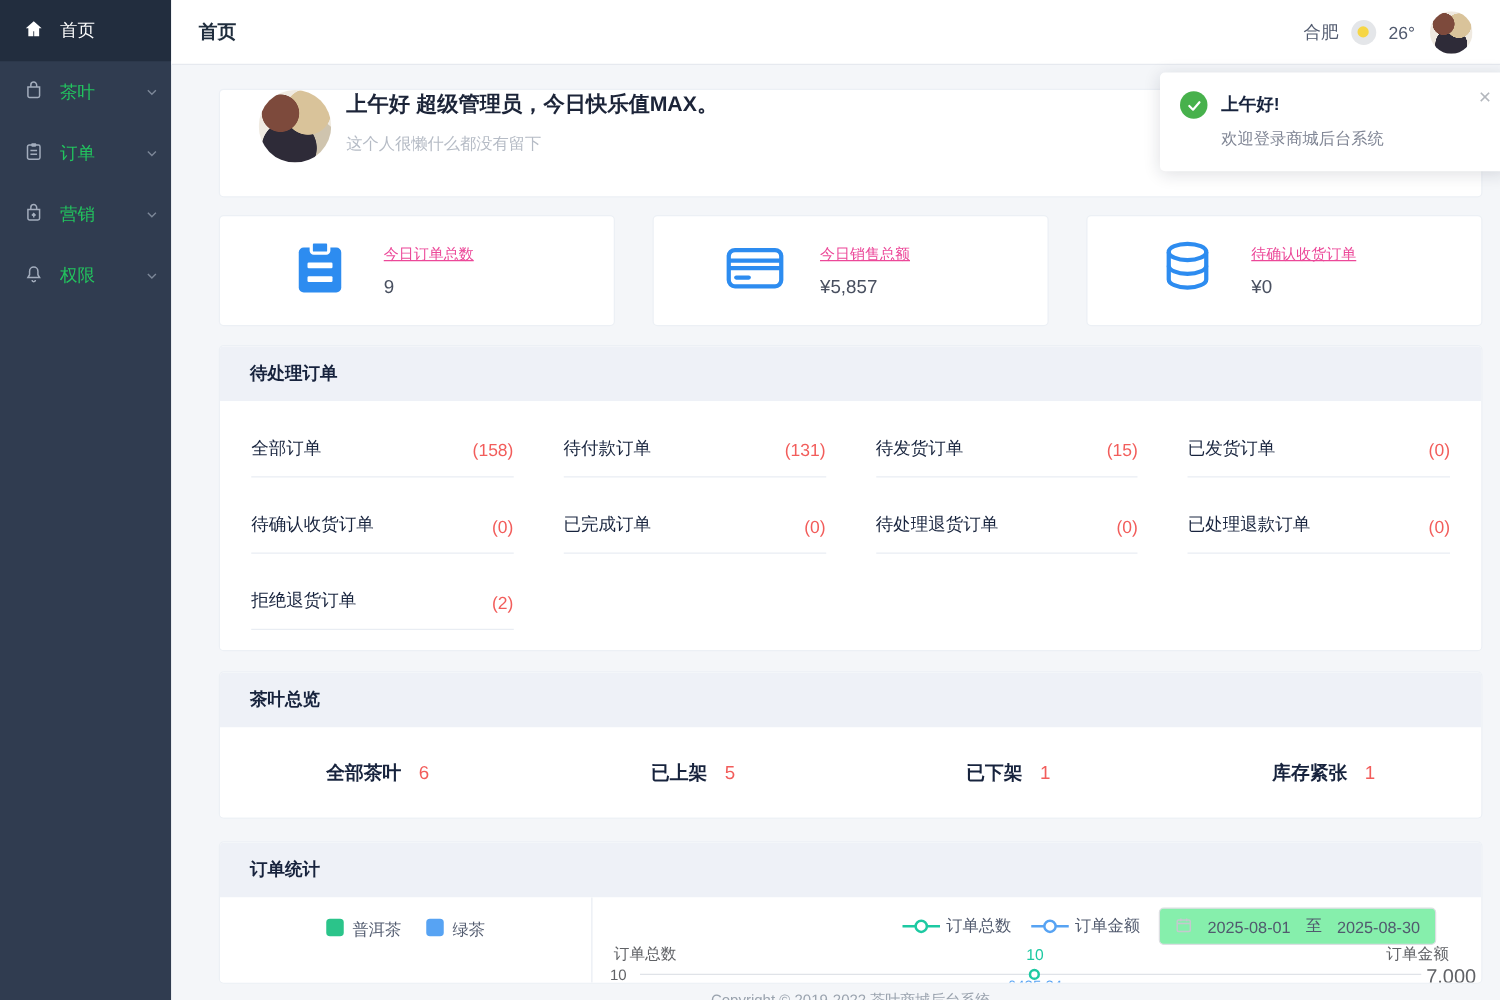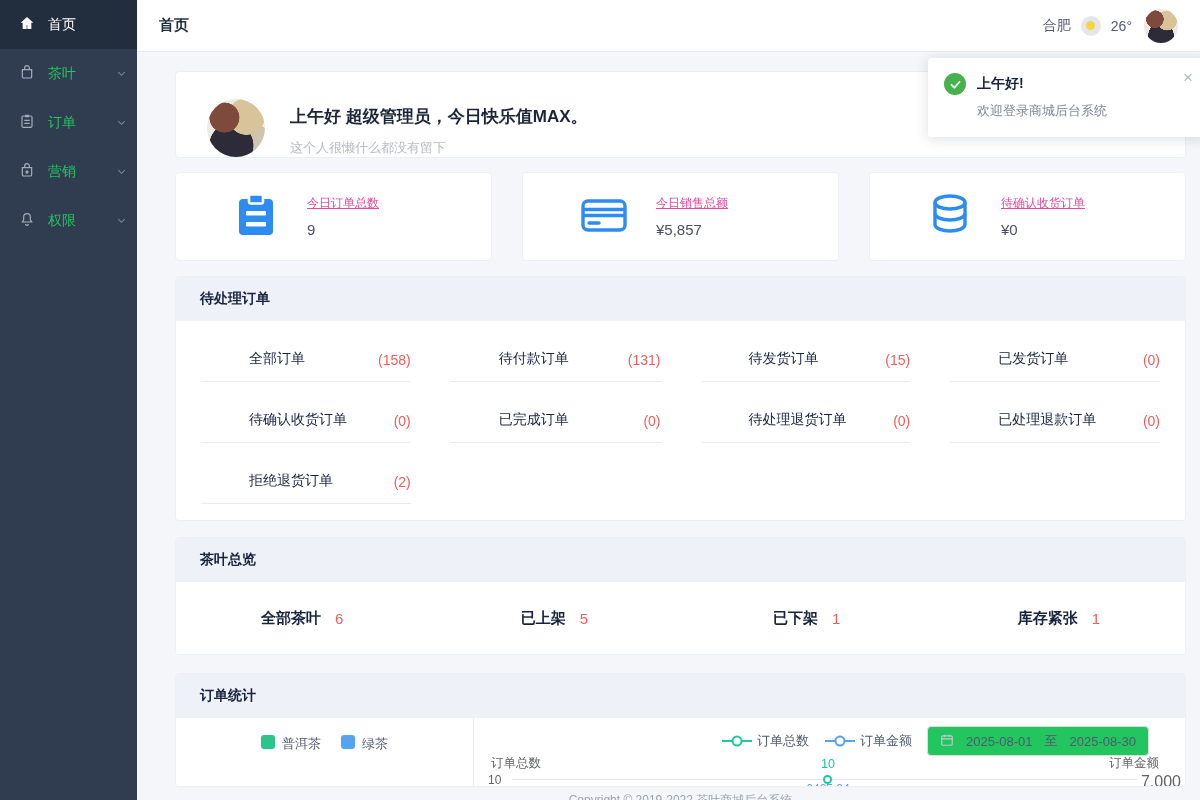--- a/index.html
+++ b/index.html
@@ -28,21 +28,21 @@
   .avatar-sm { width:34px; height:34px; border-radius:50%;
     background:radial-gradient(circle at 32% 30%, #7d4a3c 0 26%, transparent 27%),
                radial-gradient(circle at 68% 34%, #d9c39a 0 30%, transparent 31%),
                radial-gradient(circle at 50% 78%, #2e2b38 0 40%, transparent 41%),
                #efe9e0; }
 
   .content { padding:19px 14px 0 38px; }
   .card { background:#fff; border:1px solid #ecf0f5; border-radius:4px; }
 
   
-  .welcome { height:87px; display:flex; align-items:flex-end; gap:25px; padding:0 31px; }
+  .welcome { height:87px; display:flex; align-items:flex-start; gap:12px; padding:0 31px; }
   .avatar-lg { width:58px; height:58px; border-radius:50%; flex-shrink:0;
     background:radial-gradient(circle at 30% 32%, #7d4a3c 0 26%, transparent 27%),
                radial-gradient(circle at 68% 30%, #d9c39a 0 32%, transparent 33%),
                radial-gradient(circle at 42% 80%, #2e2b38 0 38%, transparent 39%),
                radial-gradient(circle at 78% 72%, #cfc4ae 0 28%, transparent 29%),
                #f0ebe2; }
   .welcome-title { font-size:17px; font-weight:bold; color:#1c2438; margin-bottom:11px; }
   .welcome-sub { font-size:13px; color:#b6bcc6; }
 
   
@@ -55,21 +55,21 @@
   .panel { margin-top:15px; overflow:hidden; }
   .panel-head { height:44px; background:#eef1f7; display:flex; align-items:center;
     padding:0 24px; font-size:14px; font-weight:bold; color:#17233d; }
   .panel-body { background:#fff; }
 
   
   .pending-grid { display:grid; grid-template-columns:repeat(4,1fr);
     column-gap:40px; padding:0 25px 16px; }
   .pending-cell { display:flex; justify-content:space-between; align-items:flex-end;
     padding:29px 0 13px; border-bottom:1px solid #e9edf3; font-size:14px; cursor:pointer; }
-  .pending-label { color:#17233d;margin-left:48px; }
+  .pending-label { color:#17233d; }
   .pending-count { color:#f25d5b; }
 
   
   .panel.tea { margin-top:16px; }
   .tea-body { display:flex; align-items:center; height:72px; }
   .tea-item { flex:1; display:flex; justify-content:center; align-items:center; gap:14px; cursor:pointer; }
   .tea-label { font-size:15px; font-weight:bold; color:#17233d; }
   .tea-count { font-size:15px; color:#f25d5b; }
 
   
@@ -90,21 +90,21 @@
   .ll-marker { width:30px; height:11px; position:relative; }
   .ll-marker::before { content:""; position:absolute; left:0; right:0; top:4.5px;
     height:2px; background:currentColor; }
   .ll-marker::after { content:""; position:absolute; left:50%; top:50%;
     transform:translate(-50%,-50%); width:7px; height:7px; border:2px solid currentColor;
     border-radius:50%; background:#fff; }
   .ll-green { color:#1dc9a2; } .ll-blue { color:#57a3f3; }
   .ll-label { font-size:13px; color:#515a6e; }
 
   .datepicker { width:222px; height:30px; border:1px solid #dcdee2; border-radius:4px;
-    background:#22c55e; display:flex; align-items:center; justify-content:space-between;
+    background:#86efac; display:flex; align-items:center; justify-content:space-between;
     padding:0 12px; font-size:13px; color:#515a6e; cursor:pointer; }
 
   .axis-title-left  { position:absolute; left:17px;  top:37px; font-size:12.5px; color:#606266; }
   .axis-title-right { position:absolute; right:26px; top:37px; font-size:12.5px; color:#606266; }
   .tick-left  { position:absolute; left:14px; top:55px; font-size:12px; color:#606266; }
   .tick-right { position:absolute; right:4px; top:55px; font-size:16px; color:#606266; }
   .gridline { position:absolute; left:38px; right:48px; top:61px; height:1px; background:#e0e3e8; }
   .datapoint { position:absolute; left:349px; top:57px; width:9px; height:9px;
     border:2px solid #1dc9a2; border-radius:50%; background:#fff; }
   .point-label-count  { position:absolute; left:329px; top:39px; width:50px;

